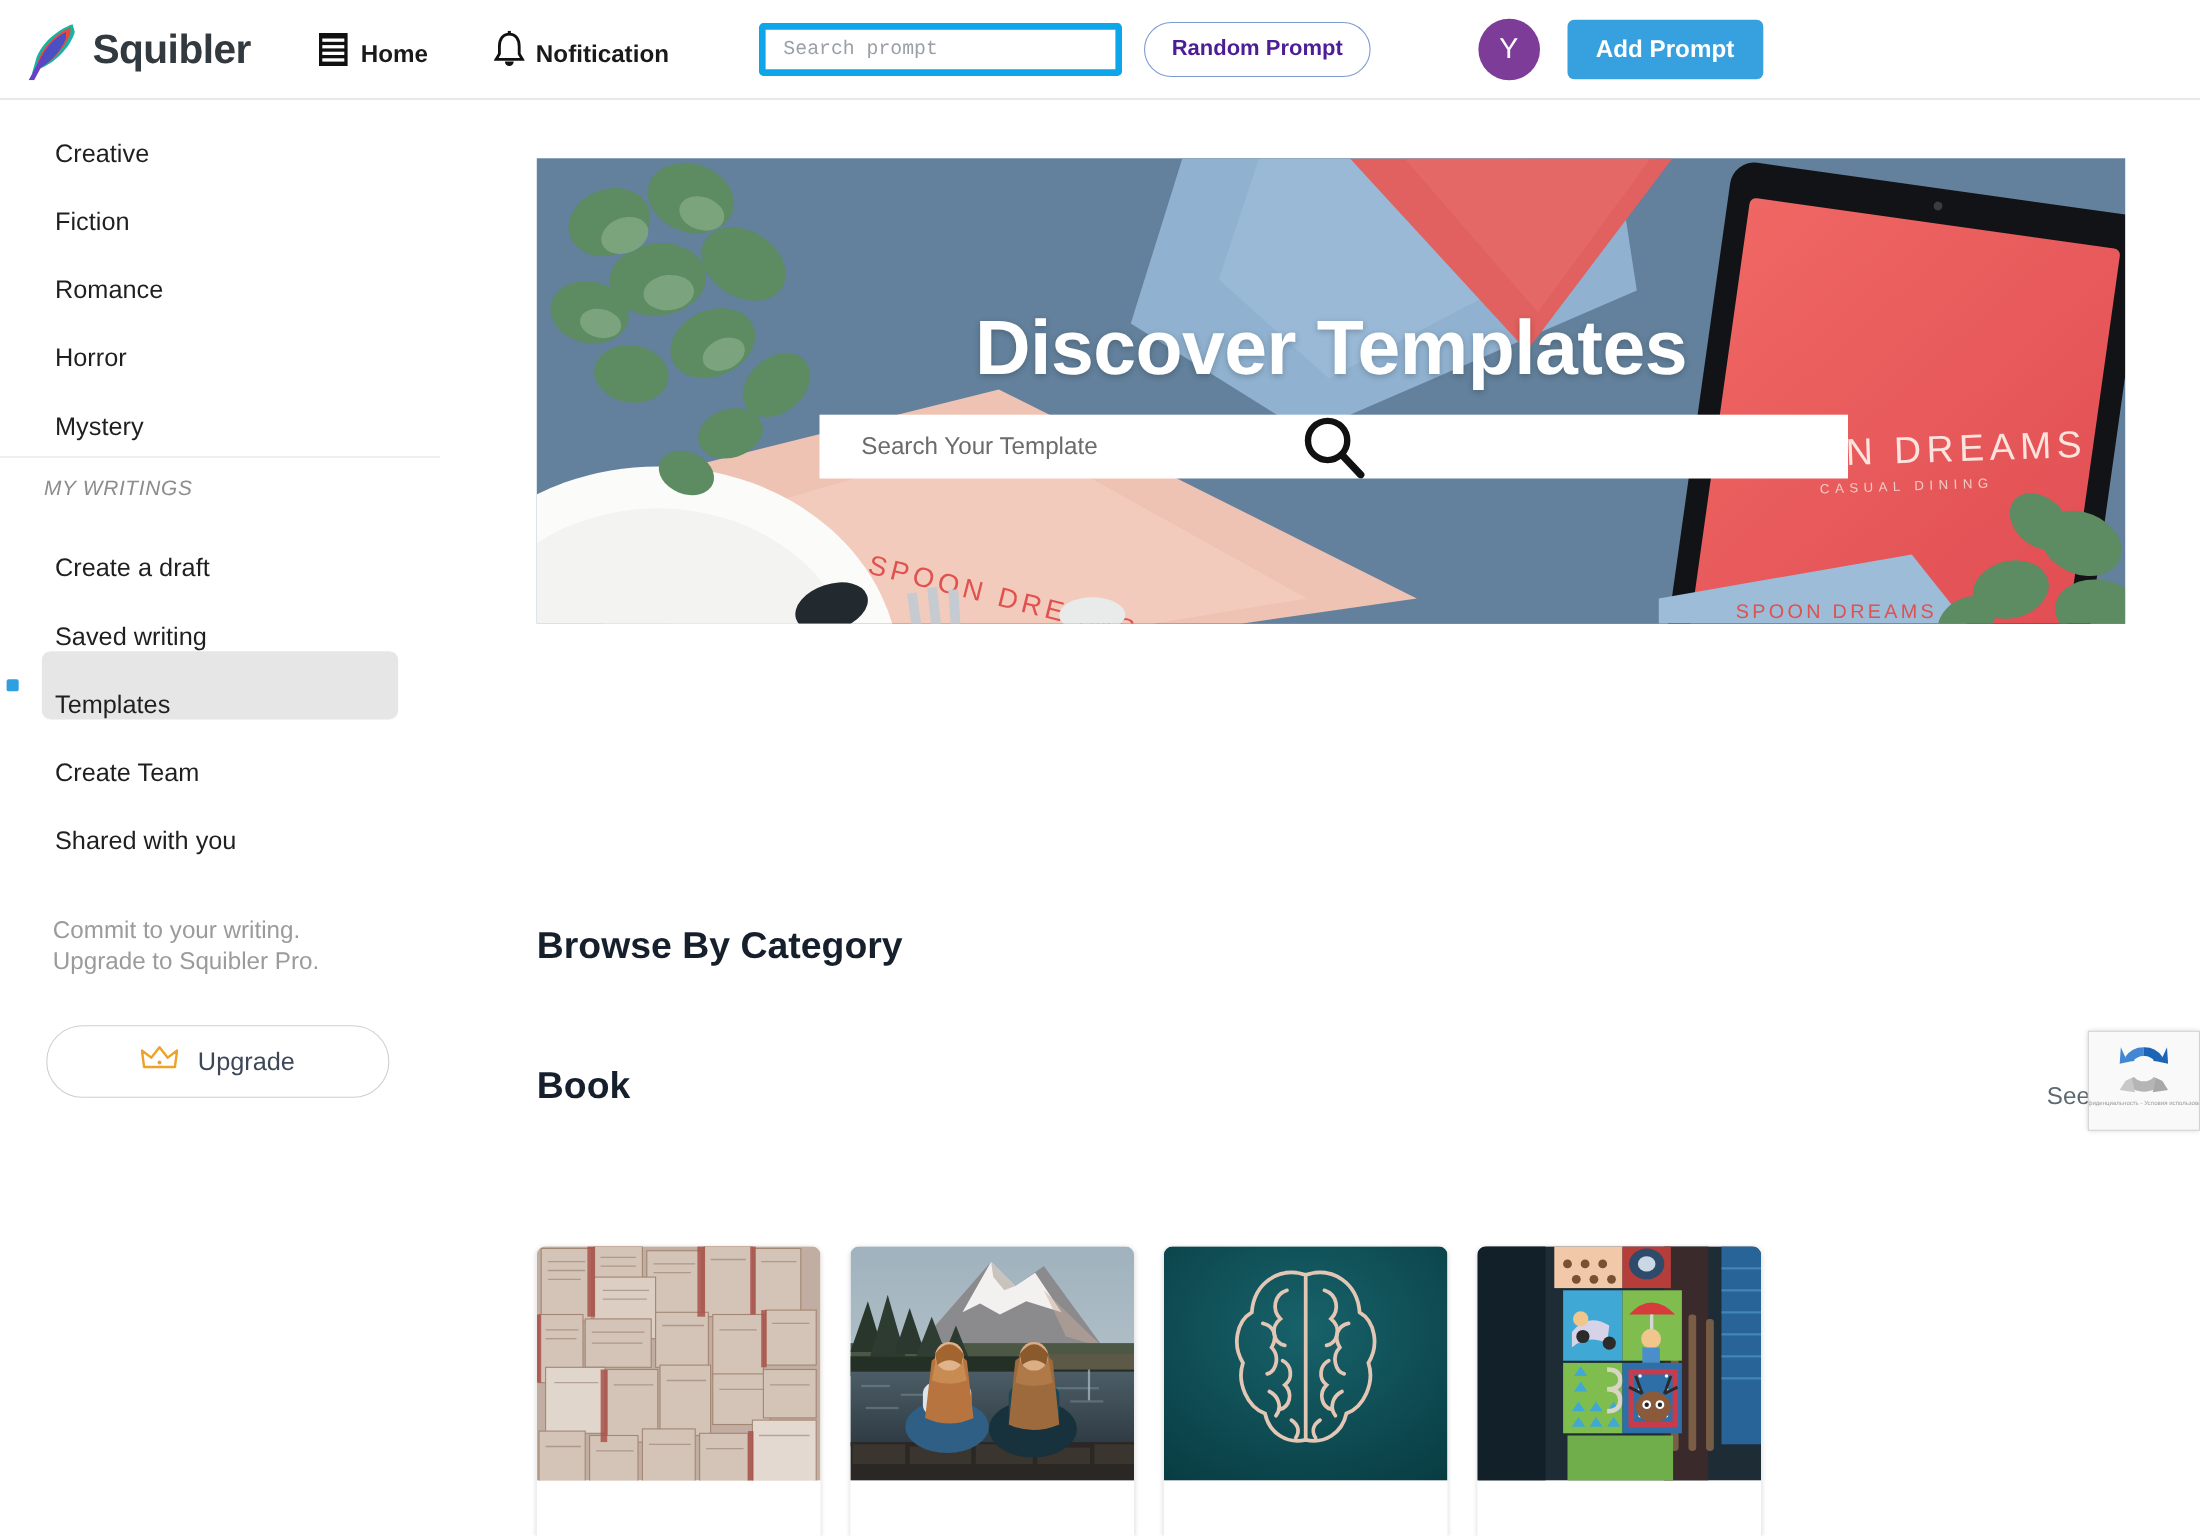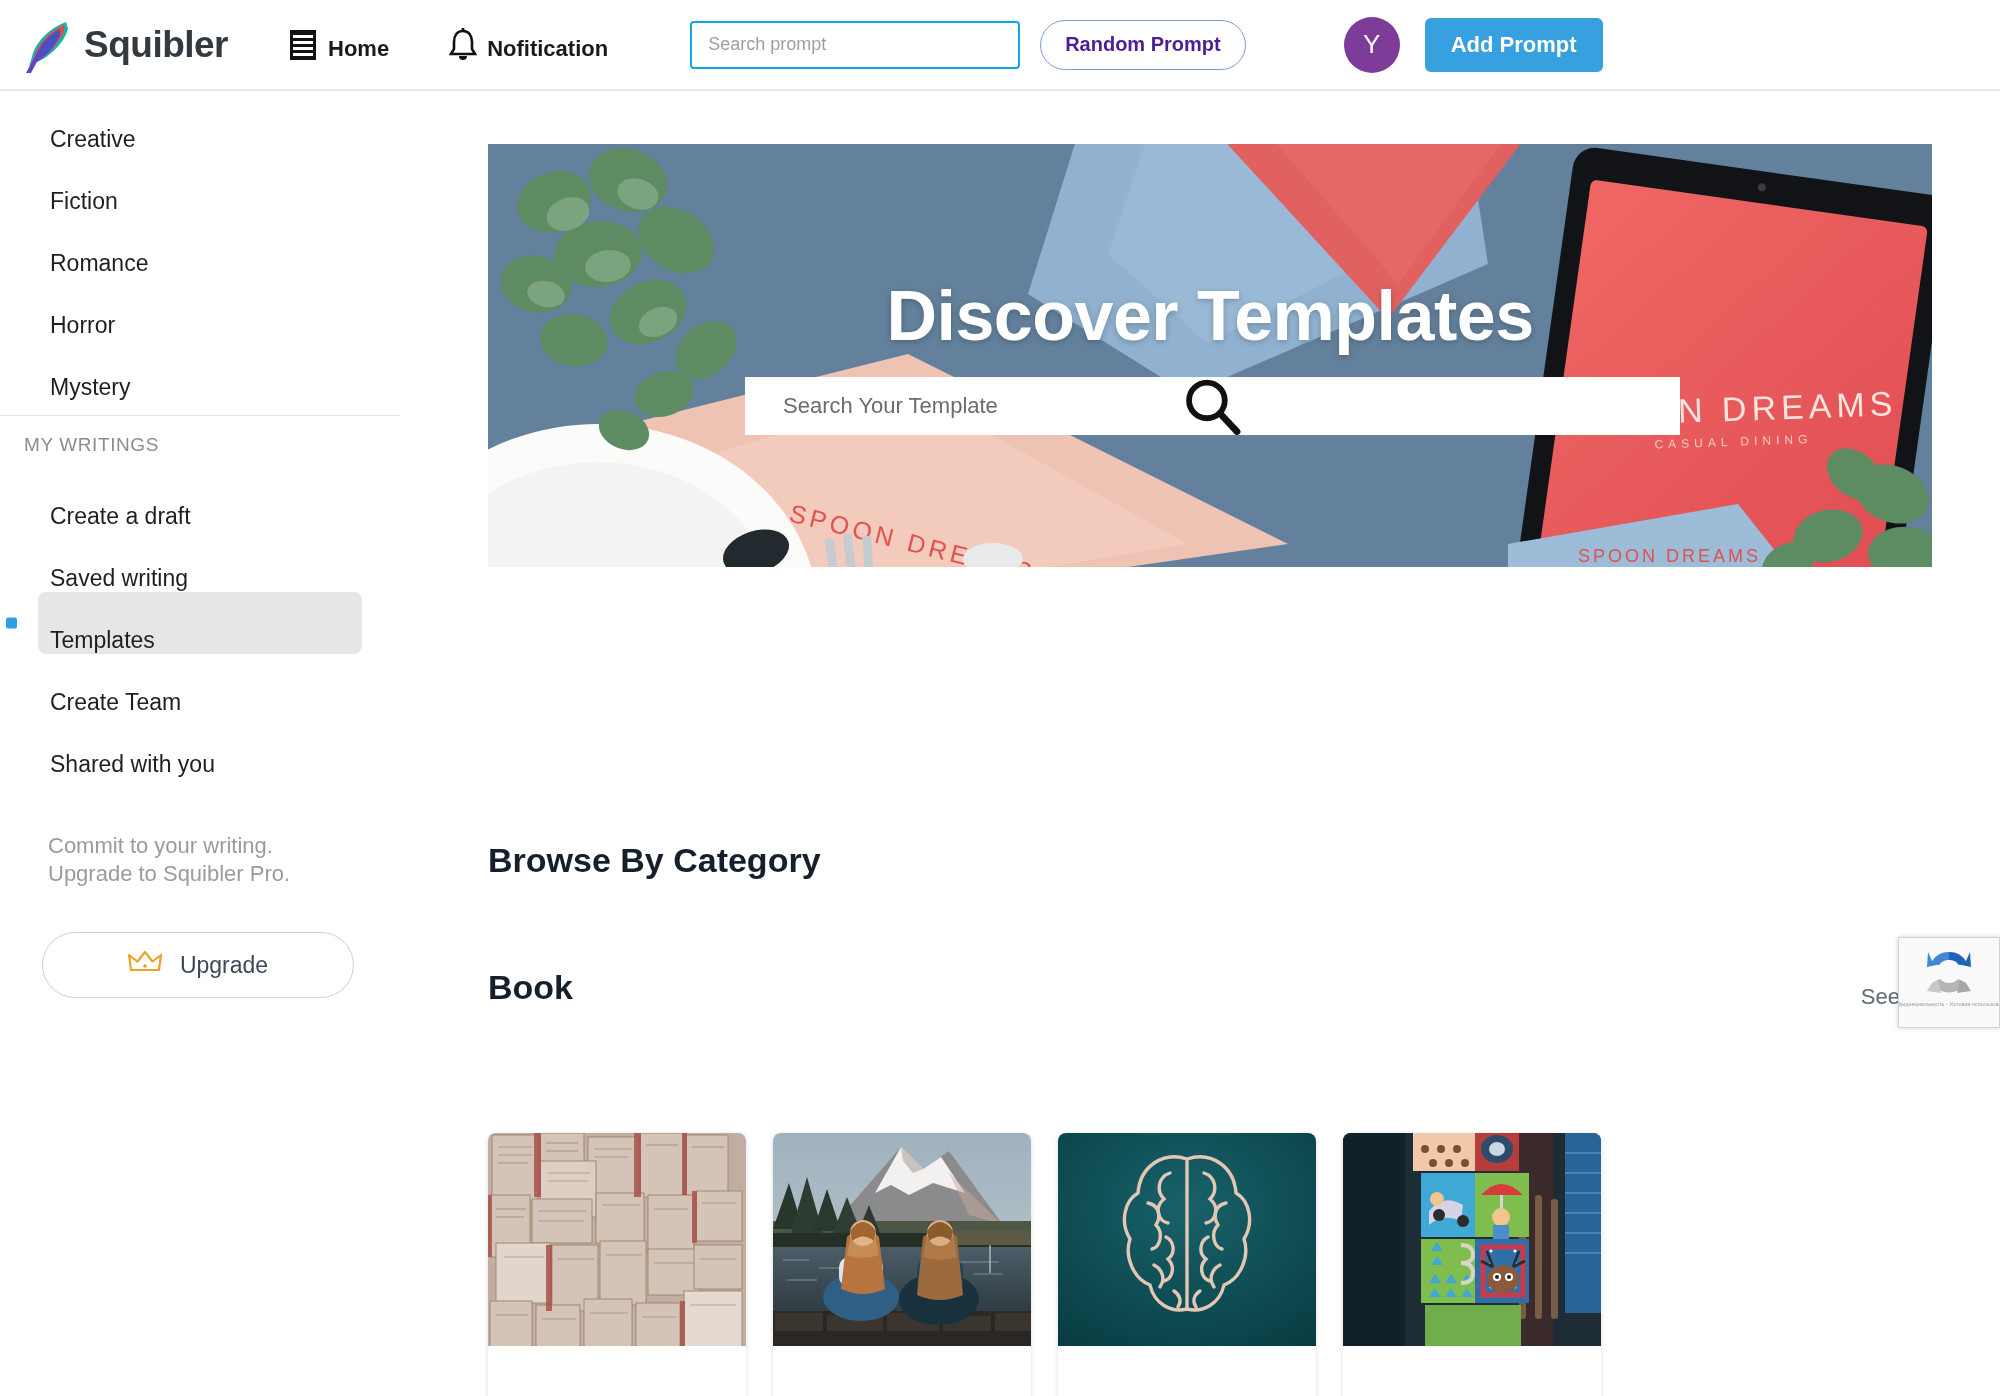--- a/index.html
+++ b/index.html
@@ -32,24 +32,24 @@
     font-size: 22px; font-weight: bold; color: #1a1a1a;
   }
   .icon-home { width: 30px; height: 34px; display: block; }
   .icon-bell { width: 28px; height: 34px; display: block; }
 
   .search-prompt-wrap {
     margin-left: 82px; width: 330px; height: 48px;
   }
   .search-prompt {
     width: 100%; height: 100%;
-    border: 2px solid #0ea5e9; border-radius: 4px;
+    border: 6px solid #0ea5e9; border-radius: 4px;
     background: #fff; padding: 0 16px;
     font-size: 18px; color: #0369a1; outline: none;
-    font-family: Liberation Sans, sans-serif;
+    font-family: Liberation Mono, monospace;
   }
   .search-prompt::placeholder { color: #9aa0a6; }
 
   .random-prompt-btn {
     margin-left: 20px;
     height: 50px; padding: 0 24px;
     border: 1px solid #7f9bd1; border-radius: 26px;
     background: #fff; color: #4c1d95;
     font-size: 20px; font-weight: bold; cursor: pointer;
     font-family: "Liberation Sans", sans-serif;
@@ -89,22 +89,22 @@
     position: absolute; left: -32px; top: 50%;
     transform: translateY(-50%);
     width: 11px; height: 11px; border-radius: 2px;
     background: #2e9fe0;
   }
   .side-divider {
     height: 1px; background: #e2e2e2;
     width: 400px; margin: 14px 0 18px 0;
   }
   .side-section-title {
-    padding-left: 24px; font-size: 19px; color: #8c8c8c;
-    letter-spacing: 0.6px; margin-bottom: 12px;
+    padding-left: 40px; font-size: 19px; color: #8c8c8c;
+    letter-spacing: 0.6px; margin-bottom: 12px; font-style: italic;
   }
   .upsell {
     padding-left: 48px; margin-top: 54px;
     font-size: 22px; color: #9b9b9b; line-height: 1.28;
   }
   .upgrade-btn {
     margin: 44px 0 0 42px;
     width: 312px; height: 66px;
     border: 1px solid #cfcfcf; border-radius: 34px;
     background: #fff; cursor: pointer;

